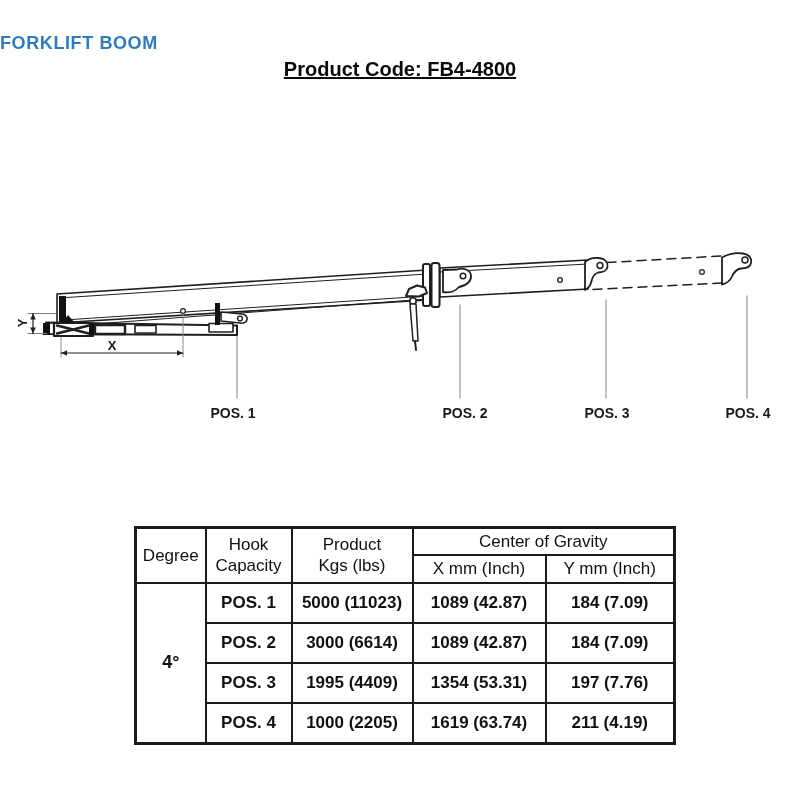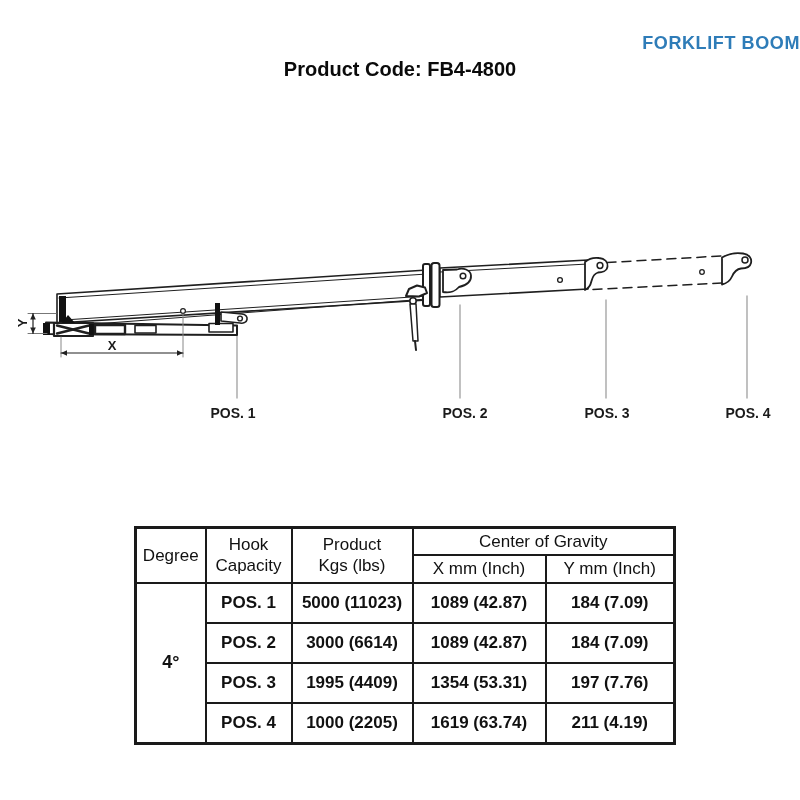--- a/index.html
+++ b/index.html
@@ -1,21 +1,21 @@
 <!DOCTYPE html>
 <html><head>
 <meta charset="utf-8">
 <style>
   html,body{margin:0;padding:0;background:#fff;}
   body{width:800px;height:800px;position:relative;overflow:hidden;
        font-family:"Liberation Sans", sans-serif;color:#111;}
-  .page-title{position:absolute;top:33px;left:0;width:800px;text-align:right;
+  .page-title{position:absolute;top:33px;left:0;width:800px;text-align:left;
        font-size:18px;font-weight:bold;letter-spacing:.6px;color:#2e7cb8;}
   .product-code{position:absolute;top:58px;left:0;width:800px;text-align:center;
-       font-size:20px;font-weight:bold;color:#0a0a0a;}
+       font-size:20px;font-weight:bold;color:#0a0a0a;text-decoration:underline;}
   svg.diagram{position:absolute;top:230px;left:0;}
   svg text{fill:#1a1a1a;}
   .pos-label{font-size:14px;font-weight:bold;}
   .dim-label{font-size:13px;font-weight:bold;}
   table.spec{position:absolute;left:134px;top:526px;border-collapse:collapse;
        border:3px solid #1a1a1a;table-layout:fixed;}
   table.spec td, table.spec th{border:2px solid #1a1a1a;text-align:center;
        vertical-align:middle;padding:0 3px;font-size:17px;font-weight:normal;
        white-space:pre-line;line-height:1.25;}
   table.spec .hdr{height:27px;margin-top:44px;}

